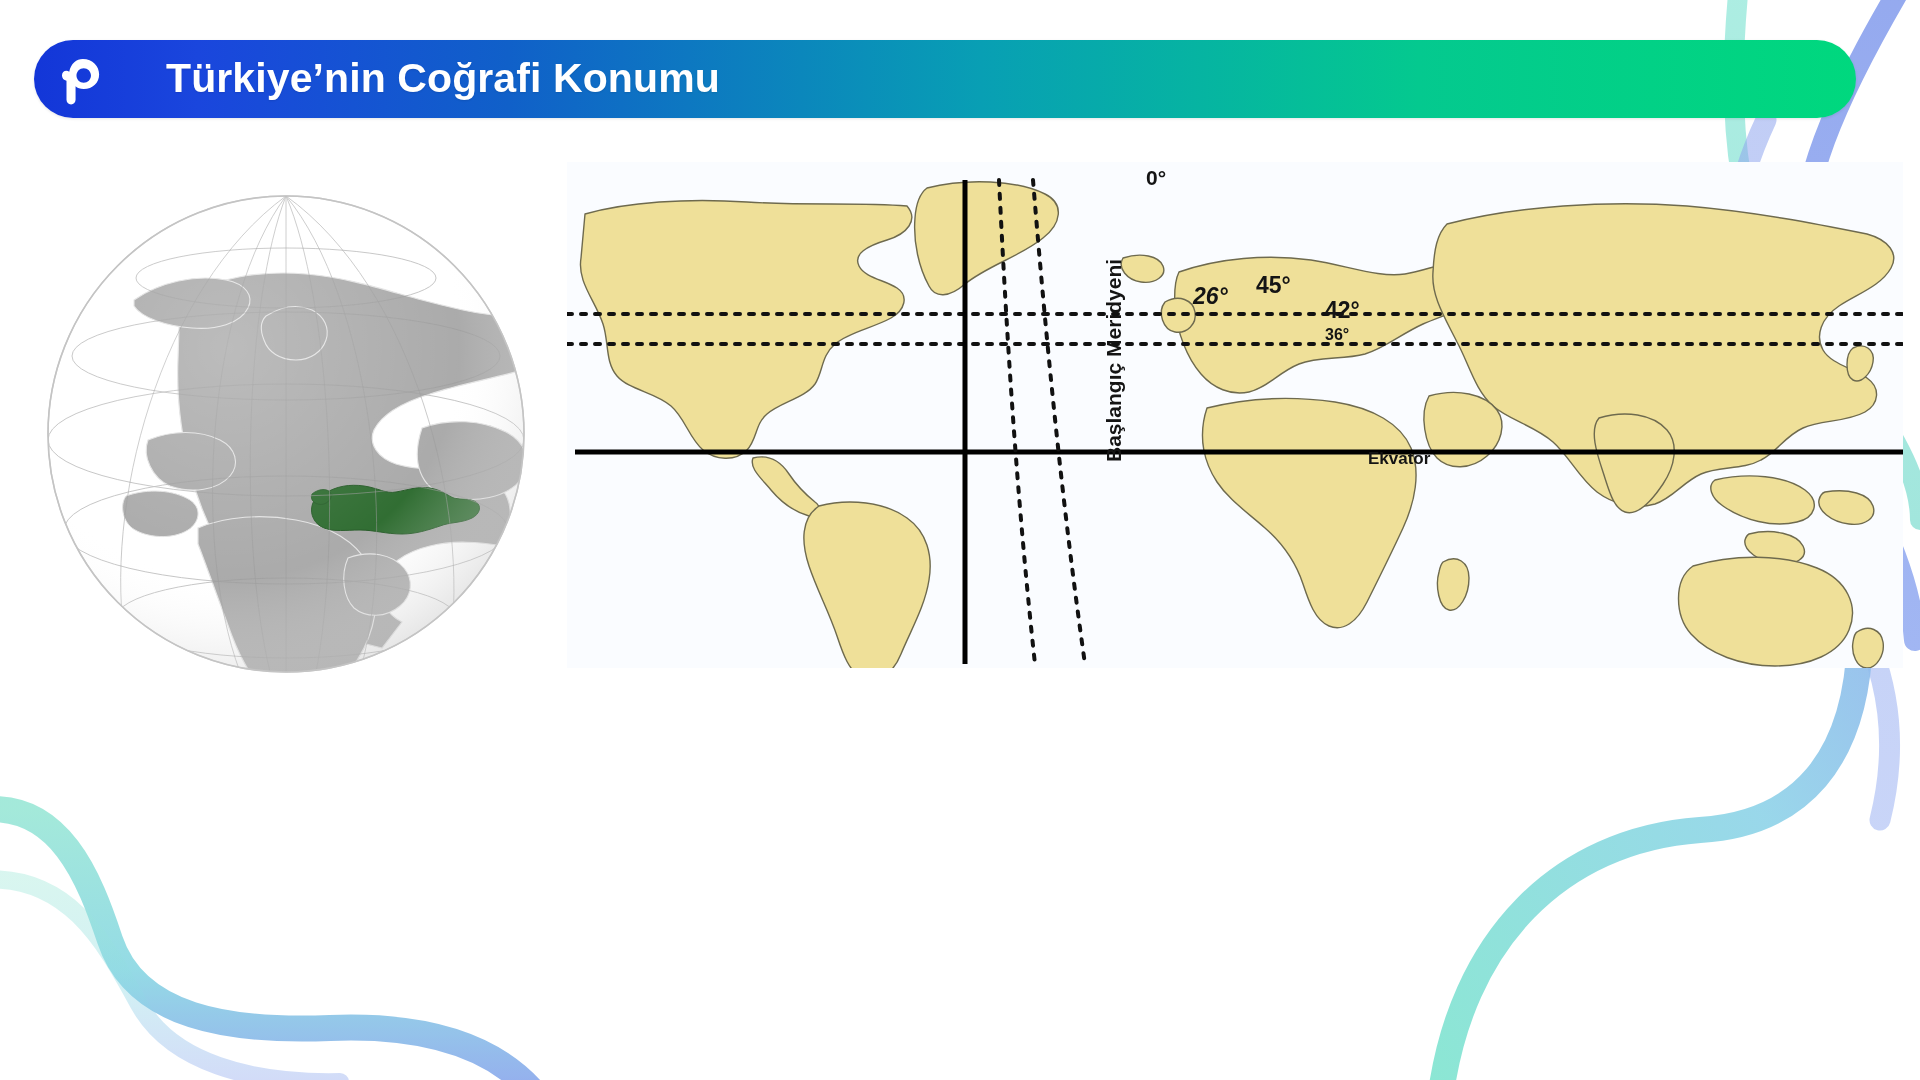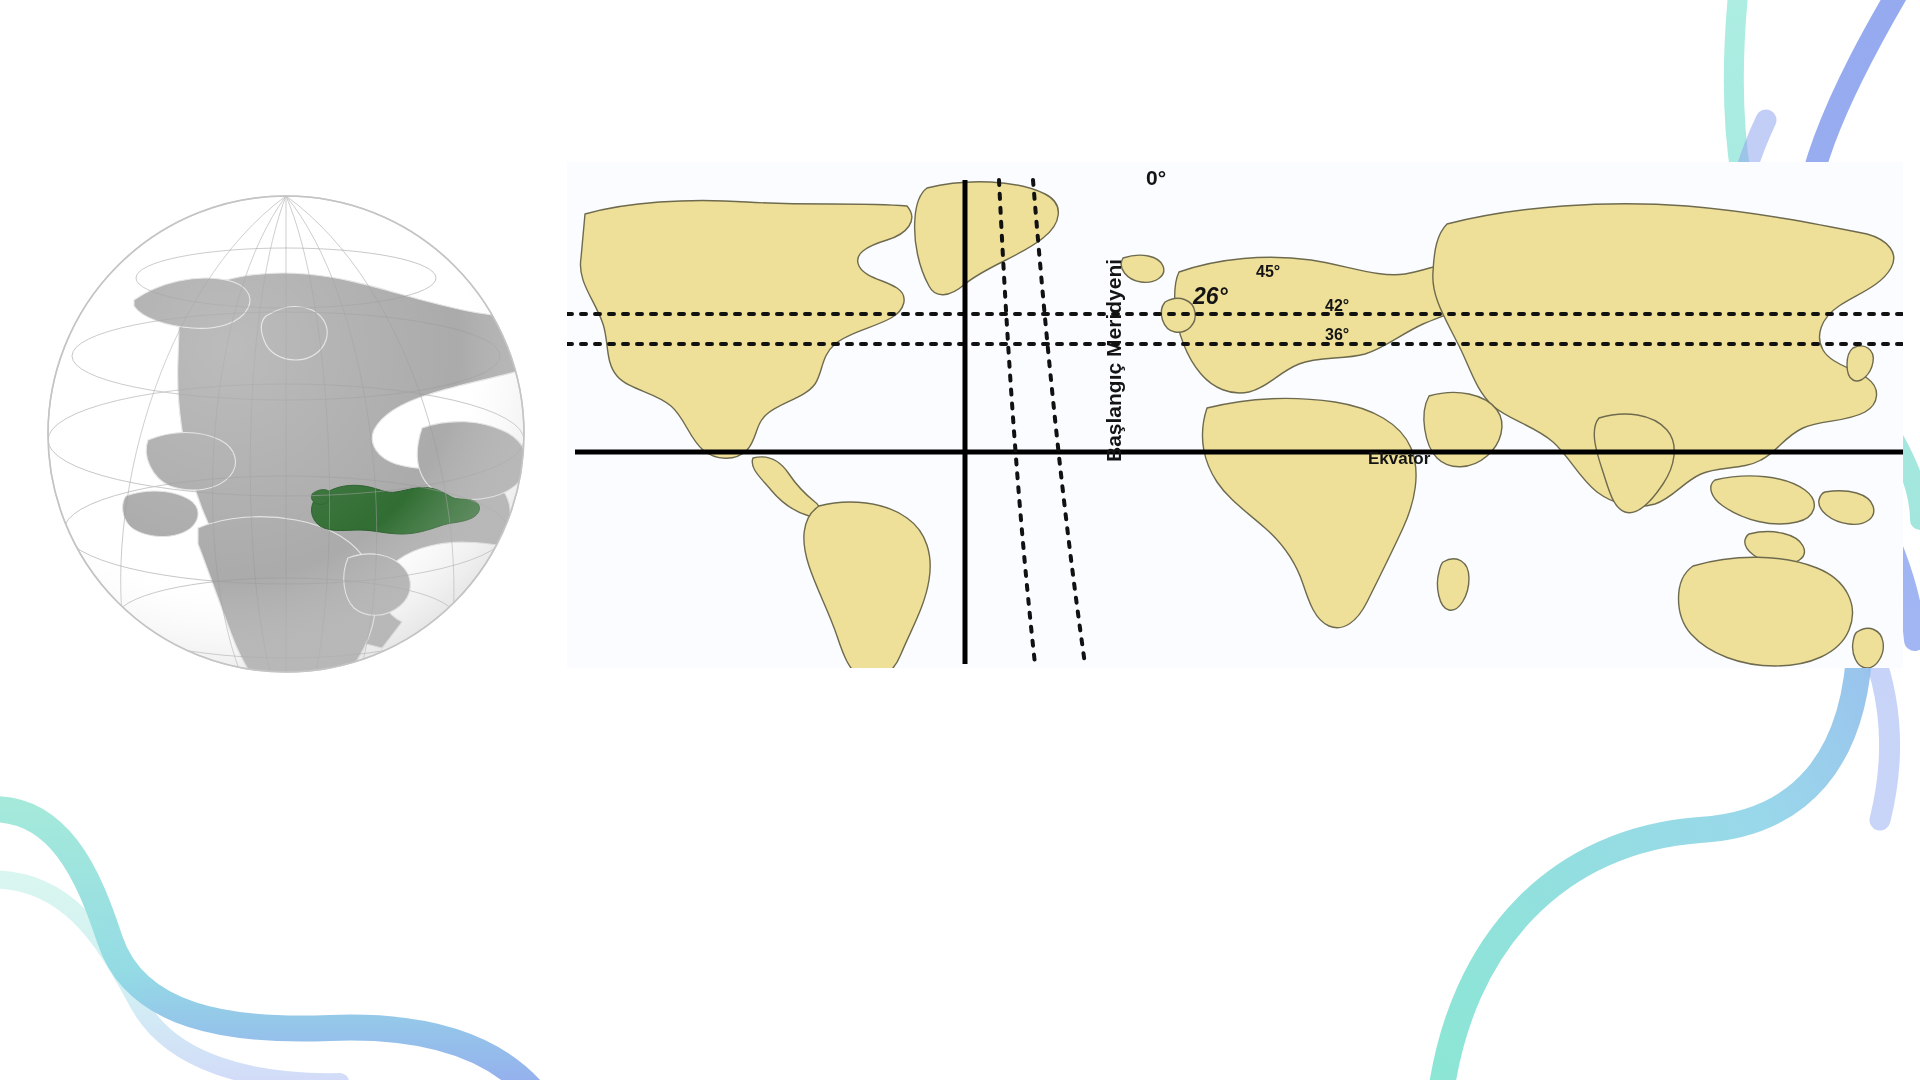--- a/index.html
+++ b/index.html
@@ -62,22 +62,22 @@
 
   .map-label{
     position:absolute;
     font-family:"Liberation Sans","DejaVu Sans",sans-serif;
     font-weight:bold;
     color:#141414;
     white-space:nowrap;
   }
   .lbl-0      {left:1146px;top:166px;font-size:21px;}
   .lbl-26     {left:1193px;top:283px;font-size:23px;font-style:italic;}
-  .lbl-45     {left:1256px;top:263px;font-size:16px;}
-  .lbl-42     {left:1325px;top:297px;font-size:16px;}
+  .lbl-45     {left:1256px;top:272px;font-size:23px;}
+  .lbl-42     {left:1325px;top:297px;font-size:23px;}
   .lbl-36     {left:1325px;top:326px;font-size:16px;}
   .lbl-ekvator{left:1368px;top:449px;font-size:17px;}
   .lbl-meridyen{
     left:1102px;top:462px;
     font-size:21px;
     transform:rotate(-90deg);
     transform-origin:left top;
   }
 </style>
 </head>
@@ -113,20 +113,28 @@
 
     <path d="M1766 120 C 1700 260, 1716 430, 1820 560 C 1880 635, 1905 720, 1880 820" fill="none" stroke="url(#gradRibC)" stroke-width="21" stroke-linecap="round" opacity="0.55"></path>
 
     <path d="M1440 1100 C 1460 940, 1560 840, 1700 830 C 1800 824, 1856 760, 1860 640 C 1864 520, 1862 420, 1880 330" fill="none" stroke="url(#gradRibB)" stroke-width="26" stroke-linecap="round" opacity="0.9"></path>
 
     <path d="M-20 810 C 60 800, 90 880, 110 940 C 136 1018, 230 1032, 330 1028 C 430 1024, 500 1048, 540 1100" fill="none" stroke="url(#gradRibA)" stroke-width="26" stroke-linecap="round" opacity="0.95"></path>
 
     <path d="M-20 880 C 70 872, 108 948, 140 1006 C 172 1062, 250 1084, 340 1082" fill="none" stroke="url(#gradRibA)" stroke-width="18" stroke-linecap="round" opacity="0.40"></path>
   </svg>
 
+  <div class="header-bar">
+    <div class="logo-mark">
+      <svg viewBox="0 0 64 64" width="58" height="58" aria-hidden="true">
+        <path d="M34 10 C 45 10, 52 18, 52 27 C 52 36, 45 43, 35 43 C 31 43, 28 42, 26 40 L 26 55 C 26 58, 24 60, 21 60 C 18 60, 16 58, 16 55 L 16 34 C 13 33, 11 31, 11 28 C 11 25, 13 23, 16 23 C 17 23, 18 23.3, 19 24 C 21 15, 27 10, 34 10 Z M 35 20 C 30.6 20, 27 23.5, 27 28 C 27 32.5, 30.6 36, 35 36 C 39.4 36, 43 32.5, 43 28 C 43 23.5, 39.4 20, 35 20 Z" fill="#ffffff"></path>
+      </svg>
+    </div>
+    <div class="header-title">Türkiye’nin Coğrafi Konumu</div>
+  </div>
 
   <div class="globe-wrap">
     <svg viewBox="0 0 512 512" aria-hidden="true">
       <defs>
         <radialGradient id="globeShade" cx="38%" cy="32%" r="78%">
           <stop offset="0%" stop-color="#ffffff" stop-opacity="0.22"></stop>
           <stop offset="62%" stop-color="#ffffff" stop-opacity="0.02"></stop>
           <stop offset="100%" stop-color="#b9b9b9" stop-opacity="0.55"></stop>
         </radialGradient>
         <clipPath id="globeClip">

